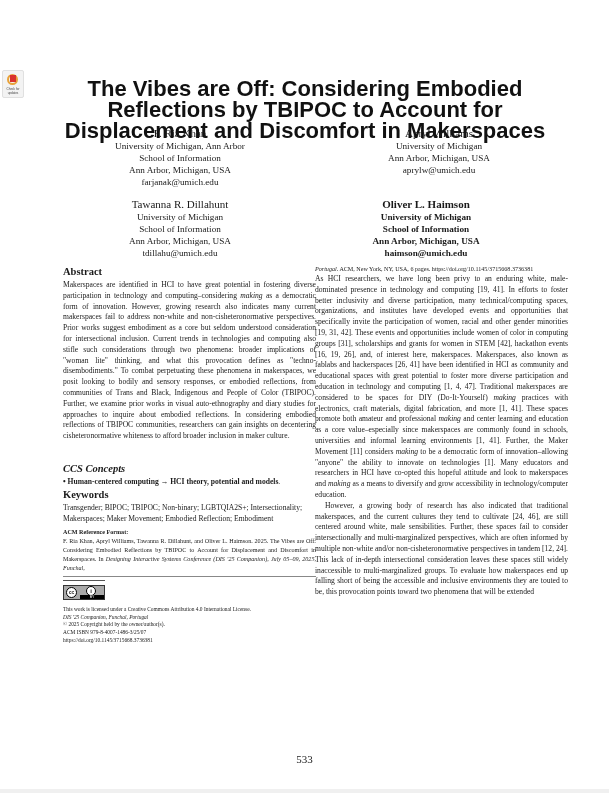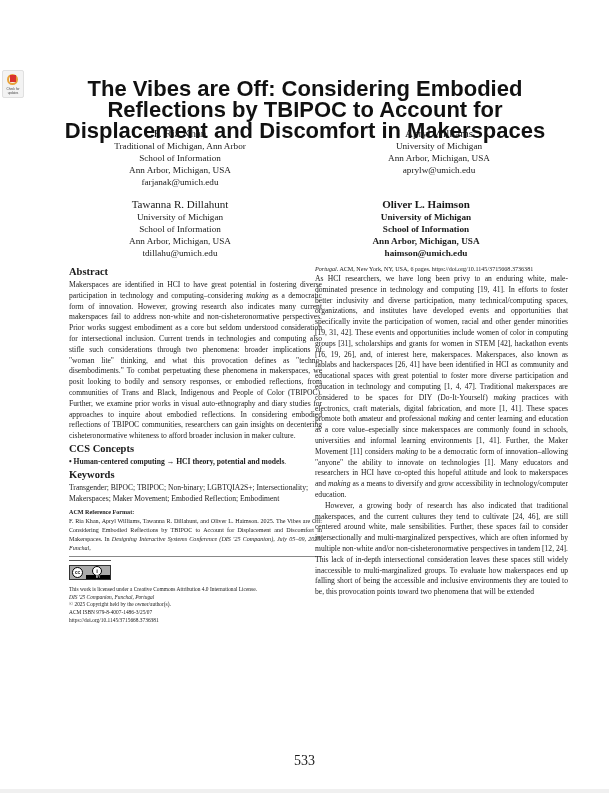--- a/index.html
+++ b/index.html
@@ -22,37 +22,37 @@
   .col p { margin: 0; font-family: Liberation Serif, serif; }
   h2 { font-family: "Liberation Serif", serif; font-weight: bold; font-size: 10.5px; margin: 0 0 2px 0; line-height: 13px; }
   .indent { text-indent: 10px; }
   .small { font-size: 6.1px; line-height: 9px; }
   .rule-long { border-top: 0.7px solid #888; margin: 3px 0 3px 0; }
   .rule-short { width: 42px; border-top: 0.7px solid #555; margin: 0 0 4px 0; }
   .cc { display: inline-block; width: 42px; height: 15px; background: #a9a9a9; border: 1px solid #333; box-sizing: border-box; position: relative; }
   .cc .c1 { position: absolute; left: 2px; top: 1px; width: 11px; height: 11px; border-radius: 50%; background: #fff; border: 1.2px solid #000; box-sizing: border-box; font-family: "Liberation Sans", sans-serif; font-size: 5px; font-weight: bold; text-align: center; line-height: 9px; }
   .cc .c2 { position: absolute; left: 22px; top: 0px; width: 10px; height: 10px; border-radius: 50%; background: #fff; border: 1px solid #000; box-sizing: border-box; font-family: "Liberation Sans", sans-serif; font-size: 6px; font-weight: bold; text-align: center; line-height: 8px; }
   .cc .by { position: absolute; left: 16px; bottom: 0; width: 24px; height: 4px; background: #000; color: #fff; font-family: "Liberation Sans", sans-serif; font-size: 3.5px; line-height: 4px; text-align: center; }
-  .pagenum { position: absolute; left: 0; width: 609px; top: 753px; text-align: center; font-size: 14px; }
+  .pagenum { position: absolute; left: 0; width: 609px; top: 753px; text-align: center; font-size: 11px; }
   em { font-style: italic; }
 </style>
 </head>
 <body>
 
 <div class="crossmark">
   <div class="ring"></div>
   <div class="flag"></div>
   <div class="lbl">Check for updates</div>
 </div>
 
 <div class="title">The Vibes are Off: Considering Embodied Reflections by TBIPOC to Account for Displacement and Discomfort in Makerspaces</div>
 
 <div class="author" style="left:50px; top:126px;">
   <div class="name">F. Ria Khan</div>
-  <div>Traditional of Michigan, Ann Arbor</div>
+  <div>University of Michigan, Ann Arbor</div>
   <div>School of Information</div>
   <div>Ann Arbor, Michigan, USA</div>
   <div>farjanak@umich.edu</div>
 </div>
 
 <div class="author" style="left:309px; top:126px;">
   <div class="name">Apryl Williams</div>
   <div>University of Michigan</div>
   <div>Ann Arbor, Michigan, USA</div>
   <div>aprylw@umich.edu</div>
@@ -67,25 +67,25 @@
 </div>
 
 <div class="author" style="left:296px; top:197px;font-weight:bold;">
   <div class="name">Oliver L. Haimson</div>
   <div>University of Michigan</div>
   <div>School of Information</div>
   <div>Ann Arbor, Michigan, USA</div>
   <div>haimson@umich.edu</div>
 </div>
 
-<div class="col" style="left:69px; top:265px;">
+<div class="col" style="left:63px; top:265px;">
   <h2>Abstract</h2>
   <p><span>Makerspaces are identified in HCI to have great potential in fostering diverse participation in technology and computing–considering </span><em>making</em><span> as a democratic form of innovation. However, growing research also indicates many current makerspaces fail to address non-white and non-cisheteronormative perspectives. Prior works suggest embodiment as a core but seldom understood consideration for intersectional inclusion. Current trends in technologies and computing also stifle such considerations through two phenomena: broader implications of "woman lite" thinking, and what this provocation defines as "techno-disembodiments." To combat perpetuating these phenomena in makerspaces, we posit looking to bodily and sensory responses, or embodied reflections, from communities of Trans and Black, Indigenous and People of Color (TBIPOC). Further, we examine prior works in visual auto-ethnography and diary studies for approaches to inquire about embodied reflections. In considering embodied reflections of TBIPOC communities, researchers can gain insights on decentering cisheteronormative whiteness to afford broader inclusion in maker culture.</span></p>
 
-  <h2 style="margin-top:0;">CCS Concepts</h2>
+  <h2 style="margin-top:20px;font-style:italic;">CCS Concepts</h2>
   <p><b>• Human-centered computing → HCI theory, potential and models</b><span>.</span></p>
 
   <h2 style="">Keywords</h2>
   <p style="text-align:left;">Transgender; BIPOC; TBIPOC; Non-binary; LGBTQIA2S+; Intersectionality; Makerspaces; Maker Movement; Embodied Reflection; Embodiment</p>
 
   <div class="small" style="margin-top:4px;">
     <div style="font-weight:bold;">ACM Reference Format:</div>
     <div style="text-align:justify;"><span>F. Ria Khan, Apryl Williams, Tawanna R. Dillahunt, and Oliver L. Haimson. 2025. The Vibes are Off: Considering Embodied Reflections by TBIPOC to Account for Displacement and Discomfort in Makerspaces. In </span><em>Designing Interactive Systems Conference (DIS '25 Companion), July 05–09, 2025, Funchal,</em></div>
   </div>
   <div class="rule-long"></div>

